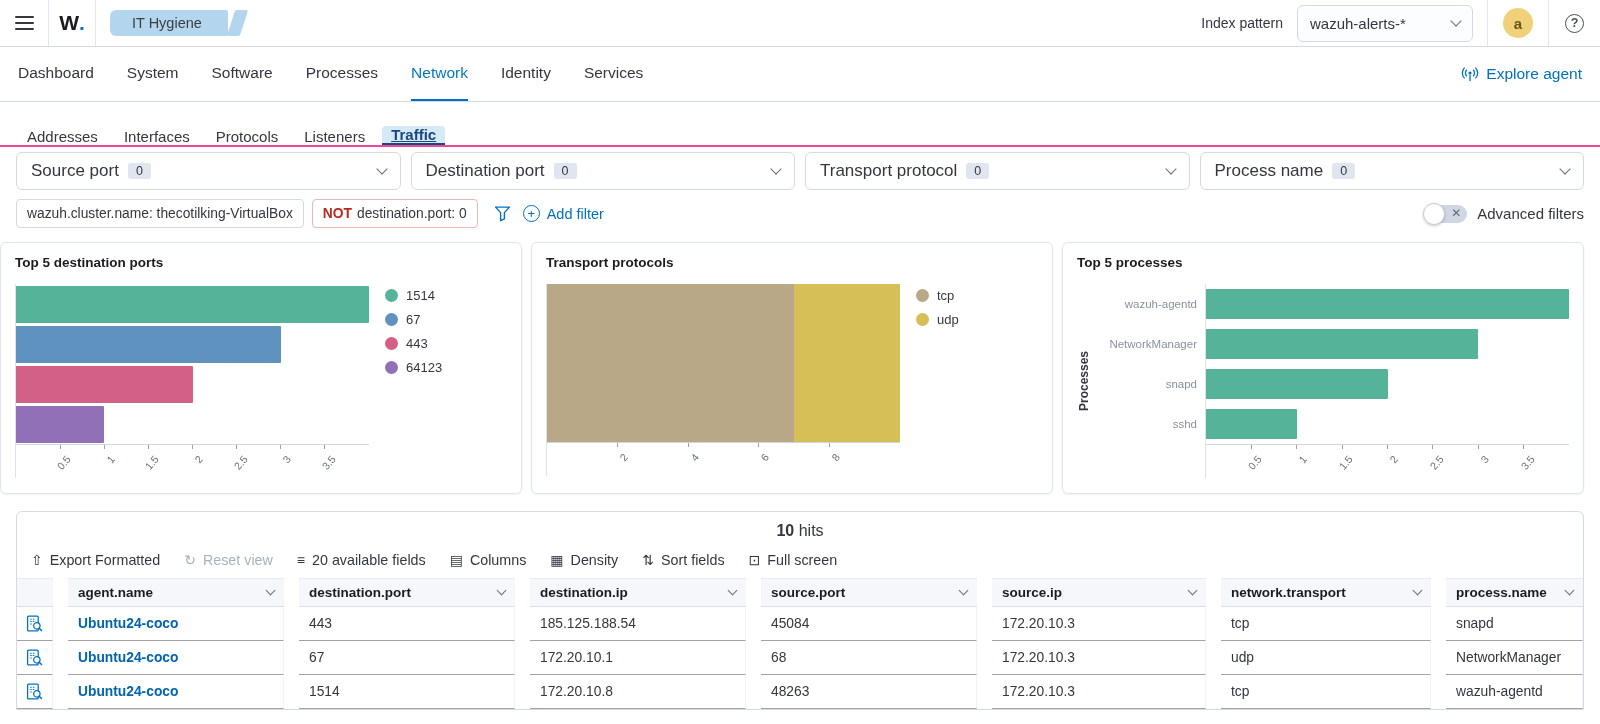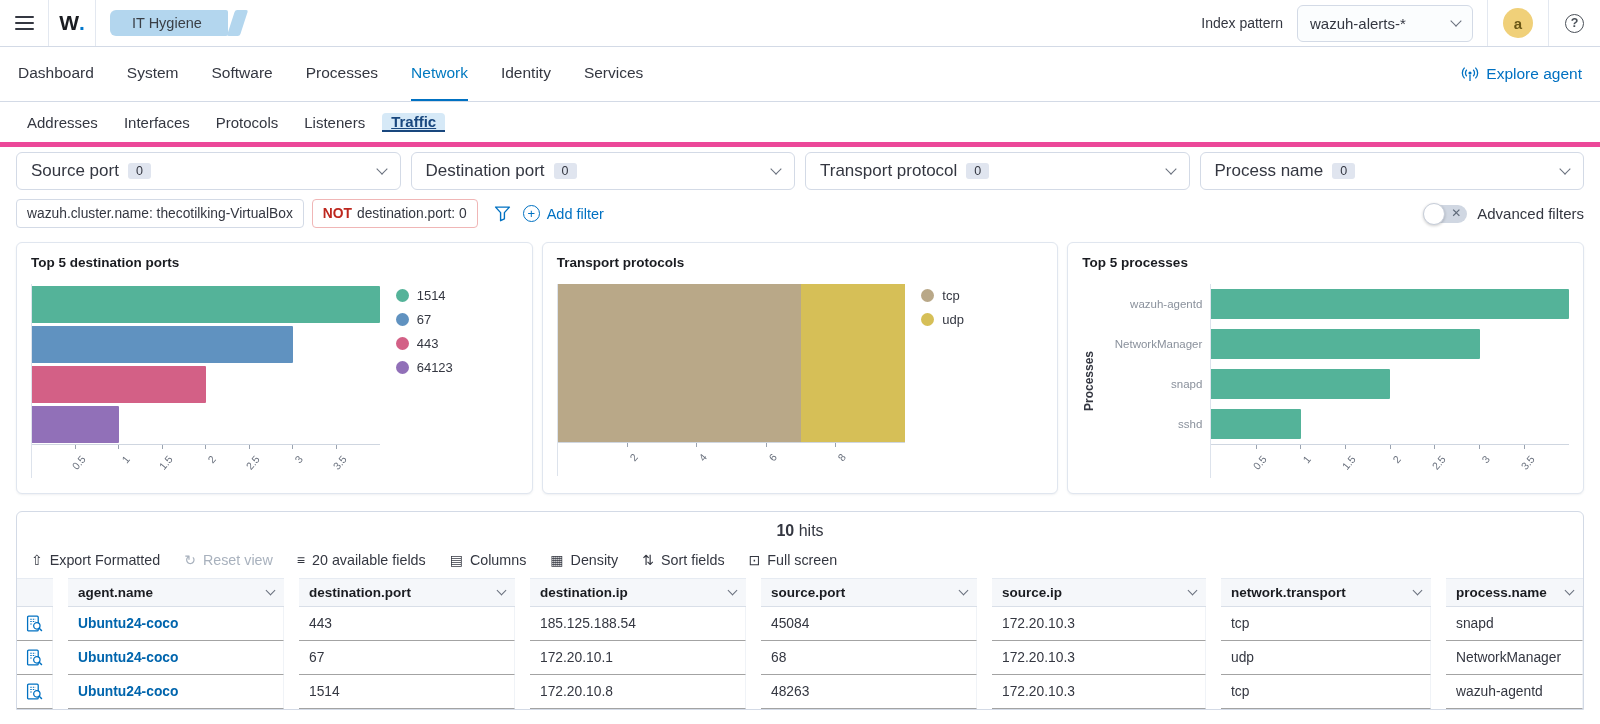--- a/index.html
+++ b/index.html
@@ -31,21 +31,21 @@
           display:flex; align-items:center; justify-content:center; margin:0 16px; cursor:pointer; font-weight:600; }
 
   
   .maintabs { height:55px; display:flex; align-items:stretch; border-bottom:1px solid #d3dae6; padding:0 18px; }
   .mtab { display:flex; align-items:center; margin-right:33px; font-size:15.5px; color:#343741; cursor:pointer;
           border-bottom:2px solid transparent; }
   .mtab.active { color:#0079c0; border-bottom-color:#0071c2; }
   .explore { margin-left:auto; display:flex; align-items:center; color:#0071c2; font-size:15.5px; cursor:pointer; gap:7px; }
 
   
-  .subtabs { height:45px; display:flex; align-items:center; border-bottom:5px solid #ec4899; padding:0 18px; }
+  .subtabs { height:45px; display:flex; align-items:flex-end; border-bottom:2px solid #ec4899; padding:0 18px; }
   .stab { display:flex; align-items:center; padding:0 9px; margin-right:8px; font-size:15px; color:#343741; cursor:pointer; }
   .stab.active { background:#d6e9f7; border-radius:4px 4px 0 0; color:#19477e; font-weight:700;
                  text-decoration:underline; border-bottom:2px solid #19477e; }
 
   
   .dd-row { display:flex; gap:10px; padding:5px 16px 0 16px; }
   .dd { flex:1; height:38px; border:1px solid #d3dae6; border-radius:6px; background:#fff;
         display:flex; align-items:center; padding:0 14px; cursor:pointer; }
   .dd .lbl { font-size:17px; }
   .dd .cnt { margin-left:9px; background:#e0e5ef; border-radius:3px; font-size:12.5px; padding:1px 8px; color:#343741; }
@@ -62,21 +62,21 @@
   .plus-circle { width:17px; height:17px; border-radius:50%; border:1.4px solid #0071c2; display:flex;
                  align-items:center; justify-content:center; font-size:13px; line-height:1; }
   .adv-wrap { margin-left:auto; display:flex; align-items:center; gap:10px; }
   .toggle { position:relative; width:42px; height:18px; background:#d0d7e2; border-radius:9px; cursor:pointer; }
   .toggle .knob { position:absolute; left:-2px; top:-2px; width:22px; height:22px; background:#fff; border-radius:50%;
                   border:1px solid #c6cdd9; box-shadow:0 1px 3px rgba(0,0,0,.2); }
   .toggle .x { position:absolute; right:6px; top:1px; font-size:12px; color:#5f6a79; }
   .adv-label { font-size:15px; color:#343741; }
 
   
-  .charts-row { display:flex; gap:9px; padding:14px 16px 0 16px; }
+  .charts-row { display:flex; gap:9px; padding:14px 16px 0 0; }
   .panel { flex:1; height:252px; background:#fff; border:1px solid #e0e6ef; border-radius:6px;
            box-shadow:0 1px 2px rgba(120,130,150,.12); padding:12px 14px; overflow:hidden; }
   .panel-title { font-size:13.5px; font-weight:700; color:#1a1c21; }
   .chart-body { display:flex; margin-top:14px; }
   .ylabel { writing-mode:vertical-rl; transform:rotate(180deg); font-size:12px; font-weight:700;
             color:#343741; margin-right:2px; align-self:center; }
   .cat-col { display:flex; flex-direction:column; }
   .cat-lbl { font-size:11.5px; color:#8a919c; text-align:right; padding-right:8px; display:flex;
              align-items:center; justify-content:flex-end; }
   .plot { position:relative; border-left:1px solid #dde3ec; }

